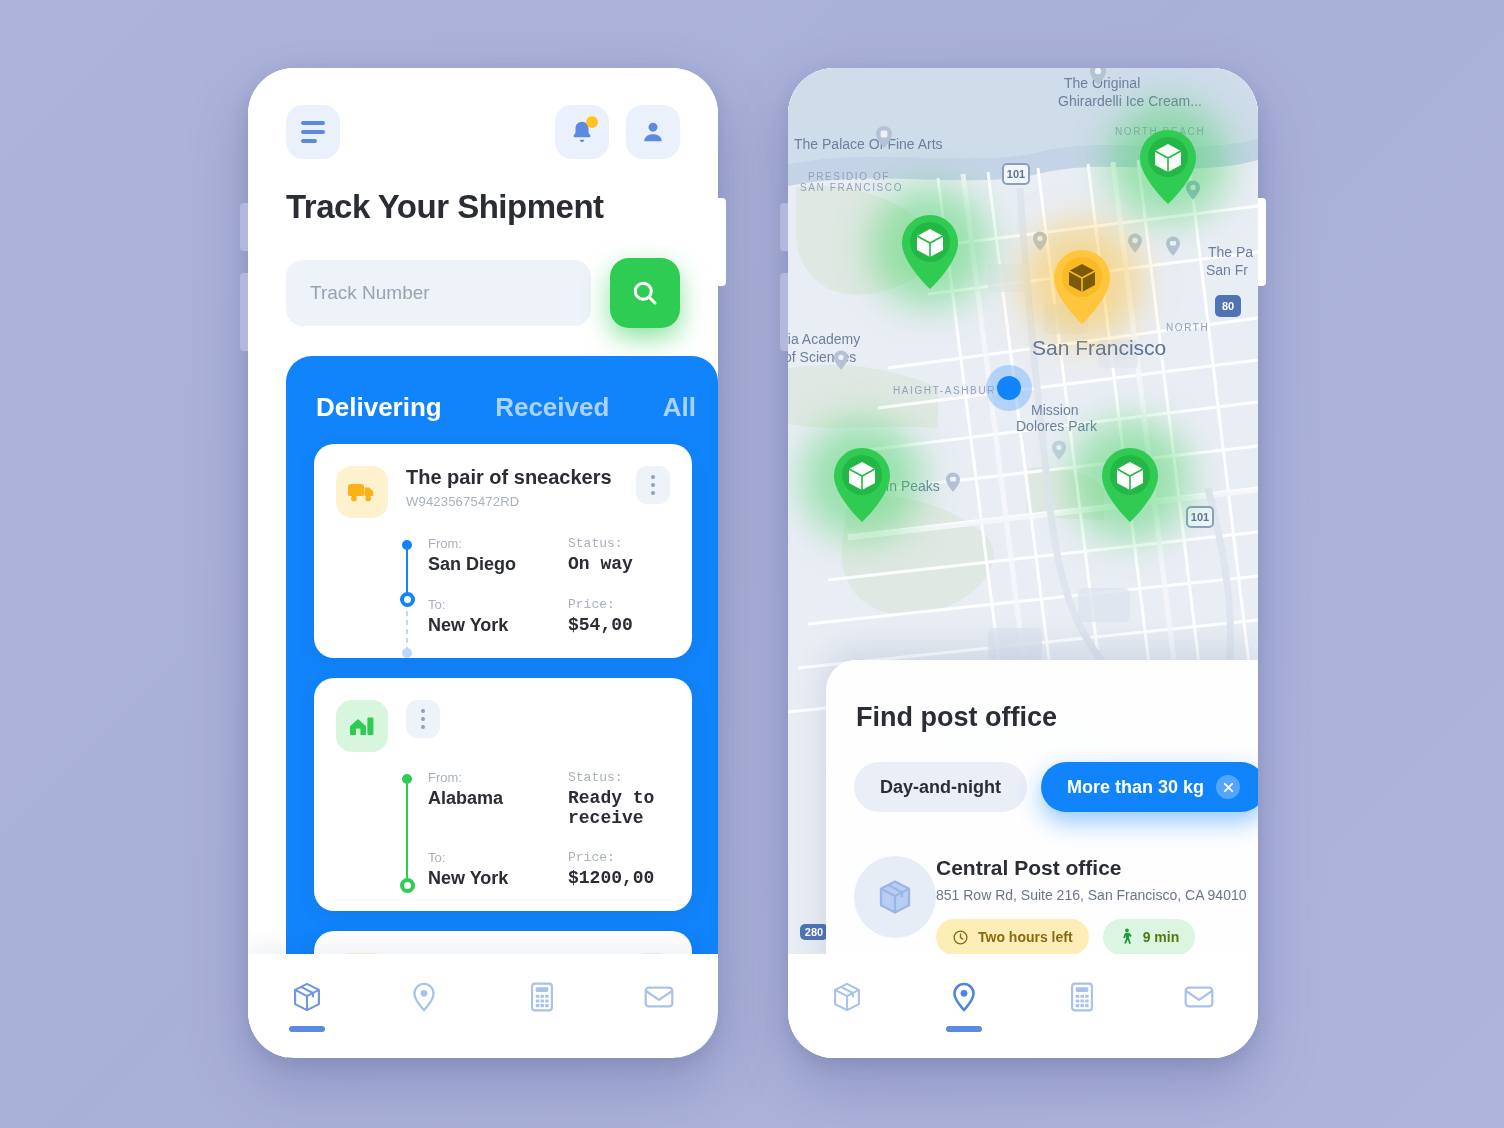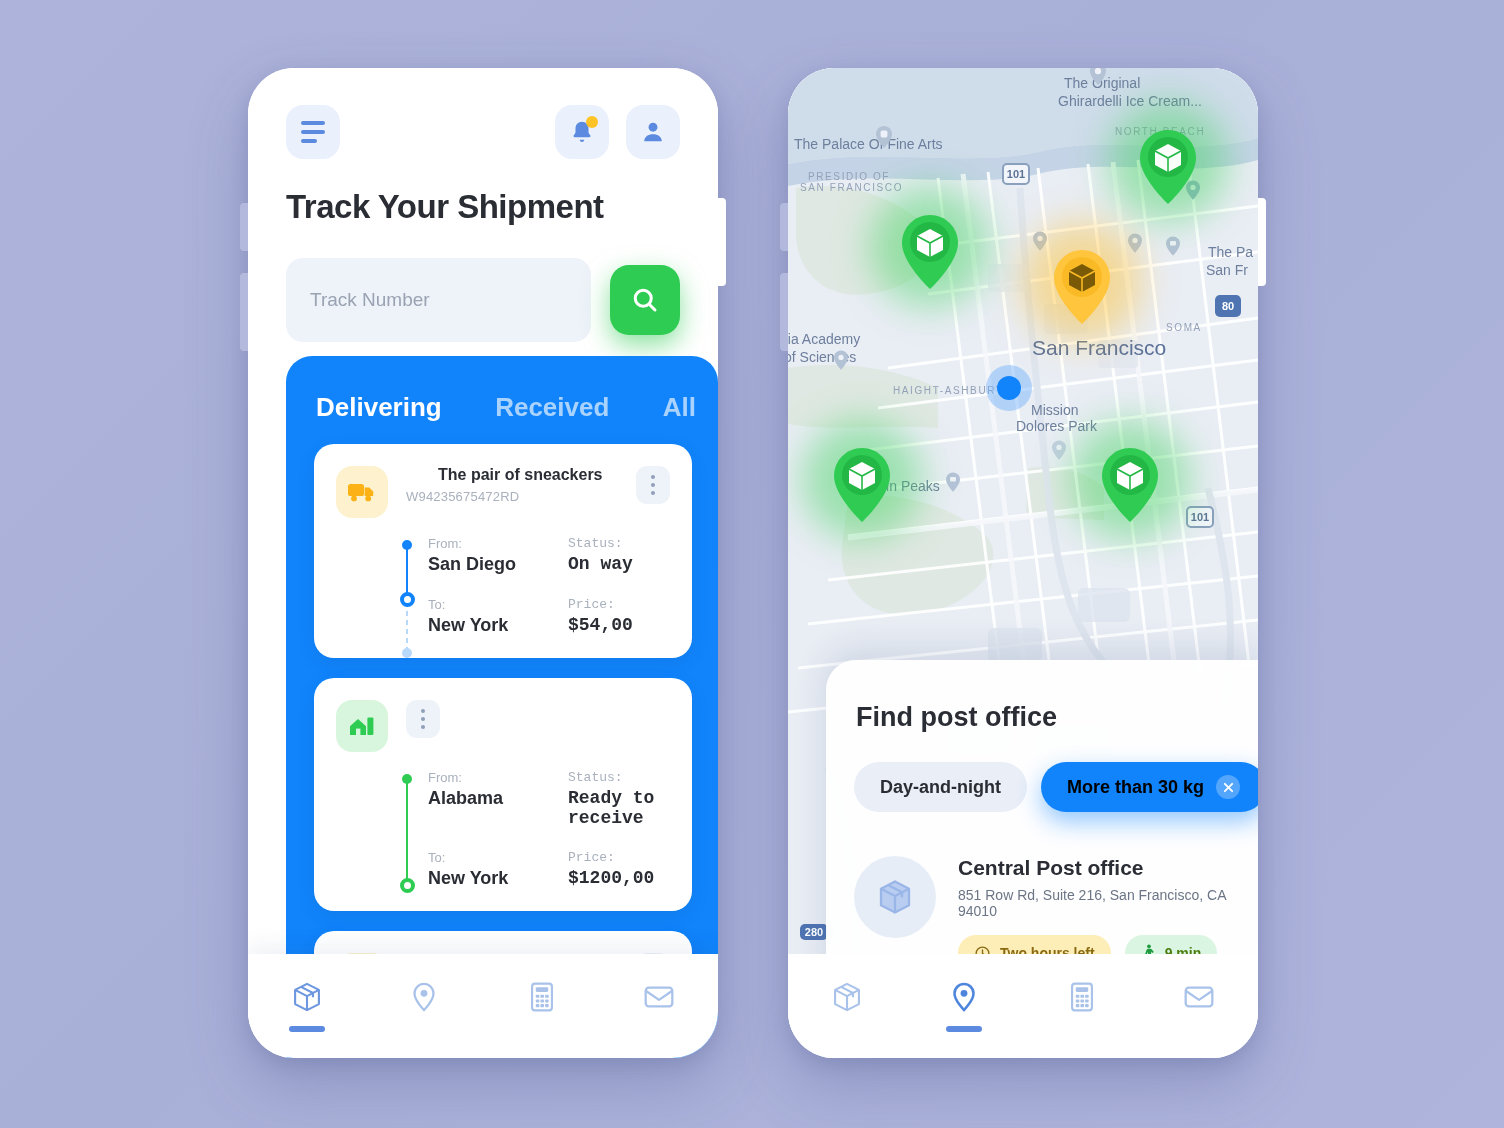--- a/index.html
+++ b/index.html
@@ -68,21 +68,21 @@
     position: absolute; left: 38px; top: 120px;
     font-size: 33px; font-weight: bold; color: #2a2d34;
     letter-spacing: -0.5px;
   }
 
   .search-row {
     position: absolute; left: 38px; top: 190px; right: 38px;
     display: flex; align-items: center; gap: 19px;
   }
   .search-input {
-    flex: 1; height: 84px;
+    flex: 1; height: 66px;
     background: #eef2f9;
     border: none; border-radius: 17px;
     padding: 0 24px;
     font-size: 19px; color: #3a3f48;
     font-family: "Liberation Sans", sans-serif;
     outline: none;
   }
   .search-input::placeholder { color: #9aa3b2; }
   .search-btn {
     width: 70px; height: 70px;
@@ -119,21 +119,21 @@
   }
   .card-head { display: flex; align-items: flex-start; gap: 18px; }
   .thumb {
     width: 52px; height: 52px; border-radius: 16px;
     display:flex; align-items:center; justify-content:center;
     flex: 0 0 auto;
   }
   .thumb.yellow { background: #fdf2cd; }
   .thumb.green  { background: #d8f6dd; }
   .card-titles { flex: 1; min-width: 0; }
-  .card-title { font-size: 16px; font-weight: bold; color: #2a2d34; line-height: 1.15; margin-left: 32px; }
+  .card-title { font-size: 20px; font-weight: bold; color: #2a2d34; line-height: 1.15; }
   .card-code { font-size: 13px; color: #a9b1bd; margin-top: 5px; letter-spacing: .2px; }
   .kebab {
     width: 34px; height: 38px; border-radius: 11px;
     background: #eef2f9;
     display: flex; flex-direction: column; align-items: center; justify-content: center; gap: 4px;
     cursor: pointer; flex: 0 0 auto;
   }
   .kebab i { width: 4px; height: 4px; border-radius: 50%; background: #8fa0b8; display:block; }
 
   .card-body { display: flex; margin-top: 18px; padding-left: 70px; }
@@ -246,34 +246,34 @@
   .chip {
     height: 50px; border-radius: 25px;
     display: flex; align-items: center; gap: 12px;
     padding: 0 26px;
     font-size: 18px; font-weight: bold;
     background: #e9eef7; color: #2a2d34;
     white-space: nowrap; cursor: pointer;
     border: none; font-family: "Liberation Sans", sans-serif;
   }
   .chip.active {
-    background: #1184fb; color: #000000;
+    background: #1184fb; color: #ffffff;
     box-shadow: 0 10px 24px rgba(17,132,251,.45);
   }
   .chip-x {
     width: 24px; height: 24px; border-radius: 50%;
     background: rgba(255,255,255,.28);
     display:flex; align-items:center; justify-content:center;
     flex: 0 0 auto;
   }
   .chip.ghost { width: 40px; padding: 0; overflow: hidden; }
 
   .po-item {
     position: absolute; left: 28px; right: 0;
-    display: flex; gap: 22px;
+    display: flex; 
   }
   .po-icon {
     width: 82px; height: 82px; border-radius: 50%;
     background: #e7edf7;
     display:flex; align-items:center; justify-content:center;
     flex: 0 0 auto;
   }
   .po-name { font-size: 21px; font-weight: bold; color: #2a2d34; }
   .po-addr { font-size: 14px; color: #6b7585; margin-top: 7px; }
   .po-tags { display: flex; gap: 14px; margin-top: 16px; }
@@ -603,21 +603,21 @@
         </svg>
 
         <div class="map-label mid" style="left:276px;top:7px;">The Original</div>
         <div class="map-label mid" style="left:270px;top:25px;">Ghirardelli Ice Cream...</div>
         <div class="map-label caps" style="left:327px;top:58px;">NORTH BEACH</div>
         <div class="map-label mid" style="left:6px;top:68px;">The Palace Of Fine Arts</div>
         <div class="map-label caps" style="left:20px;top:103px;">PRESIDIO OF</div>
         <div class="map-label caps" style="left:12px;top:114px;">SAN FRANCISCO</div>
         <div class="map-label mid" style="left:420px;top:176px;">The Pa</div>
         <div class="map-label mid" style="left:418px;top:194px;">San Fr</div>
-        <div class="map-label caps" style="left:378px;top:254px;">SOMA</div>
+        <div class="map-label caps" style="left:378px;top:254px;">NORTH</div>
         <div class="map-label mid" style="left:-8px;top:263px;">nia Academy</div>
         <div class="map-label mid" style="left:-4px;top:281px;">of Sciences</div>
         <div class="map-label big" style="left:244px;top:268px;">San Francisco</div>
         <div class="map-label caps" style="left:105px;top:317px;">HAIGHT-ASHBURY</div>
         <div class="map-label mid" style="left:243px;top:334px;">Mission</div>
         <div class="map-label mid" style="left:228px;top:350px;">Dolores Park</div>
         <div class="map-label mid" style="left:88px;top:410px;">win Peaks</div>
 
         <div style="position:absolute;left:214px;top:95px;width:28px;height:22px;border:2px solid #8aa0bd;border-radius:5px;background:#f2f5fa;display:flex;align-items:center;justify-content:center;">
           <span style="font-size:11px;font-weight:bold;color:#5d7characters;color:#5d7396;">101</span>

